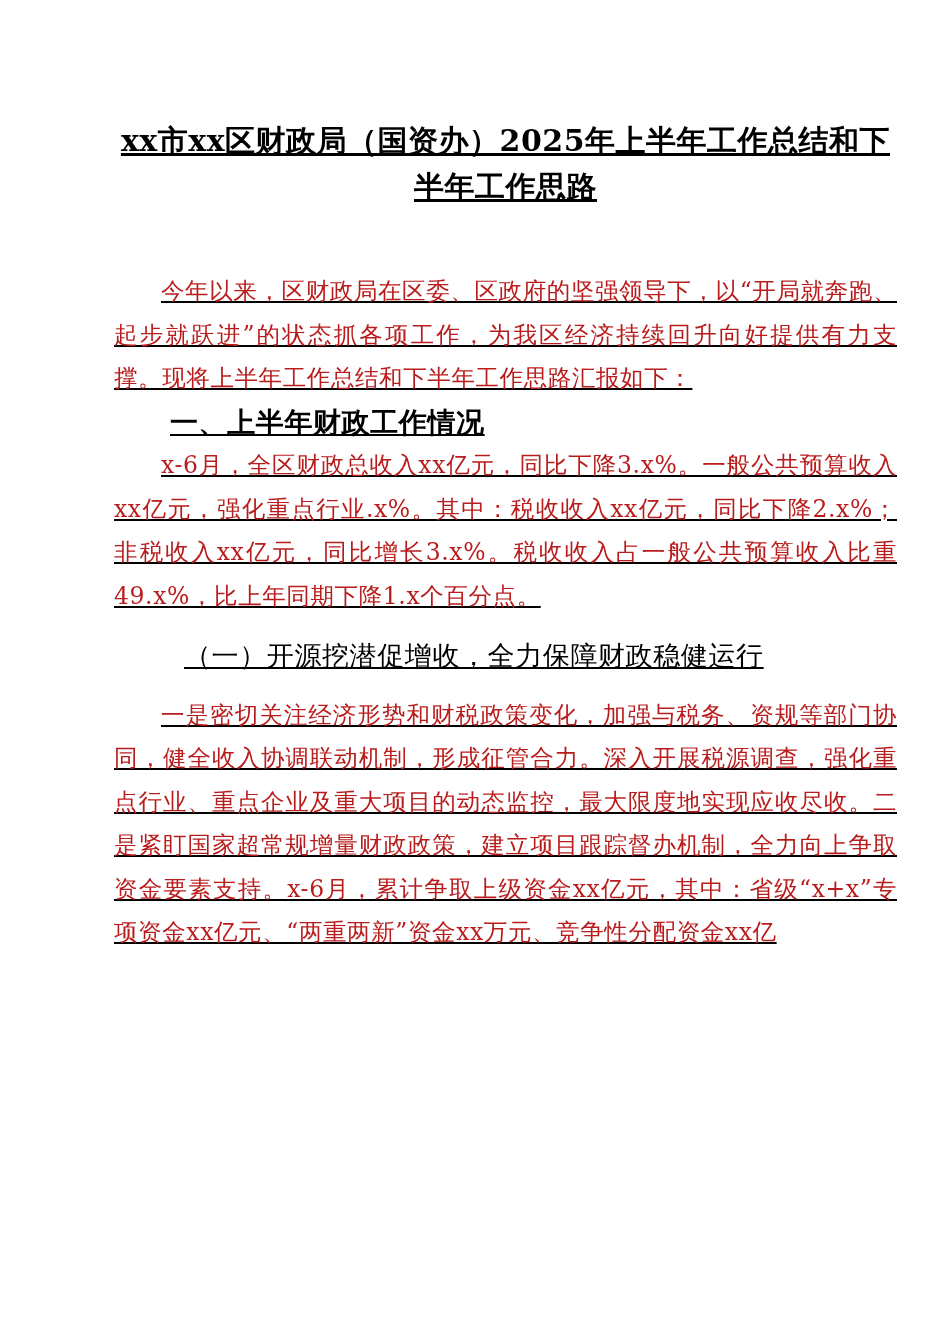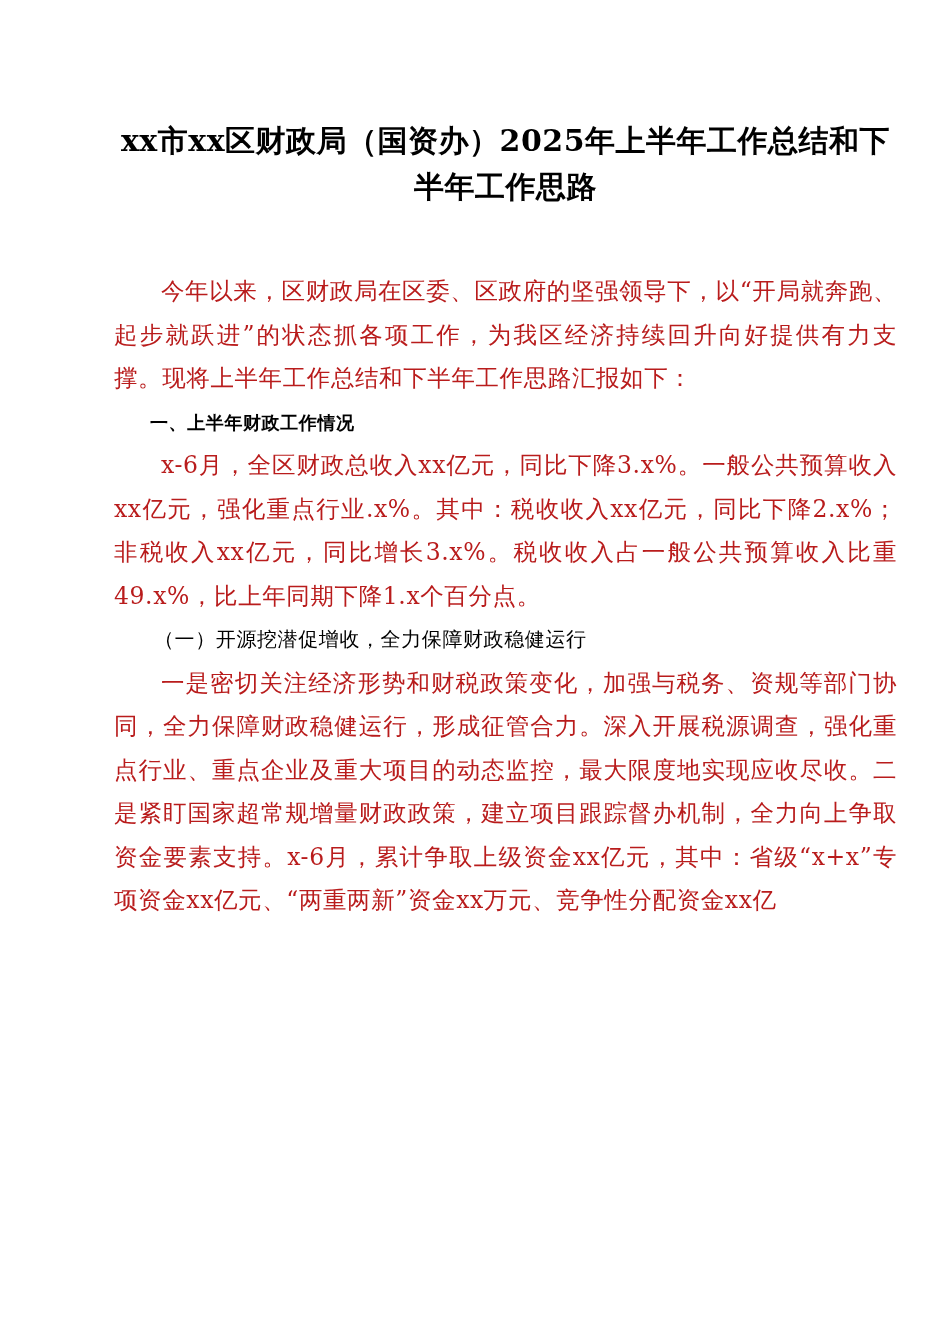--- a/index.html
+++ b/index.html
@@ -14,20 +14,21 @@
     color: #000000;
     overflow: hidden;
   }
   .page {
     position: relative;
     width: 950px;
     height: 1344px;
     box-sizing: border-box;
     padding: 118px 53px 40px 114px;
     background: #ffffff;
+    text-decoration: underline;
   }
   .doc-title {
     font-family: "DejaVu Serif", "Liberation Serif", serif;
     font-weight: bold;
     font-size: 30px;
     line-height: 46px;
     text-align: center;
     letter-spacing: 0.5px;
     margin: 0 0 8px 0;
     color: #000;
@@ -39,46 +40,46 @@
     font-size: 23.5px;
     line-height: 43.5px;
     margin: 0;
     text-align: justify;
     text-justify: inter-ideograph;
     letter-spacing: 0.6px;
     text-indent: 2em;
     color: #b91c1c;
   }
   p.heading1 {
-    font-size: 18px;
+    font-size: 28px;
     line-height: 43.5px;
     margin: 0;
     font-weight: bold;
     text-indent: 2em;
     letter-spacing: 0.6px;
     color: #000;
   }
   p.heading2 {
-    font-size: 20px;
+    font-size: 27px;
     line-height: 43.5px;
-    margin: 0;
+    margin: 16px;
     text-indent: 2em;
     letter-spacing: 0.6px;
     color: #000;
   }
   .content {
     margin-top: 0;
   }
 </style>
 </head>
 <body>
 
 <div class="page">
   <h1 class="doc-title">xx市xx区财政局（国资办）2025年上半年工作总结和下半年工作思路</h1>
   <div class="spacer-after-title"></div>
   <div class="content">
     <p class="para">今年以来，区财政局在区委、区政府的坚强领导下，以“开局就奔跑、起步就跃进”的状态抓各项工作，为我区经济持续回升向好提供有力支撑。现将上半年工作总结和下半年工作思路汇报如下：</p>
     <p class="heading1">一、上半年财政工作情况</p>
     <p class="para">x-6月，全区财政总收入xx亿元，同比下降3.x%。一般公共预算收入xx亿元，强化重点行业.x%。其中：税收收入xx亿元，同比下降2.x%；非税收入xx亿元，同比增长3.x%。税收收入占一般公共预算收入比重49.x%，比上年同期下降1.x个百分点。</p>
     <p class="heading2">（一）开源挖潜促增收，全力保障财政稳健运行</p>
-    <p class="para">一是密切关注经济形势和财税政策变化，加强与税务、资规等部门协同，全力保障财政稳健运行，形成征管合力。深入开展税源调查，强化重点行业、重点企业及重大项目的动态监控，最大限度地实现应收尽收。二是紧盯国家超常规增量财政政策，建立项目跟踪督办机制，全力向上争取资金要素支持。x-6月，累计争取上级资金xx亿元，其中：省级“x+x”专项资金xx亿元、“两重两新”资金xx万元、竞争性分配资金xx亿</p>
+    <p class="para">一是密切关注经济形势和财税政策变化，加强与税务、资规等部门协同，健全收入协调联动机制，形成征管合力。深入开展税源调查，强化重点行业、重点企业及重大项目的动态监控，最大限度地实现应收尽收。二是紧盯国家超常规增量财政政策，建立项目跟踪督办机制，全力向上争取资金要素支持。x-6月，累计争取上级资金xx亿元，其中：省级“x+x”专项资金xx亿元、“两重两新”资金xx万元、竞争性分配资金xx亿</p>
   </div>
 </div>
 
 </body></html>

